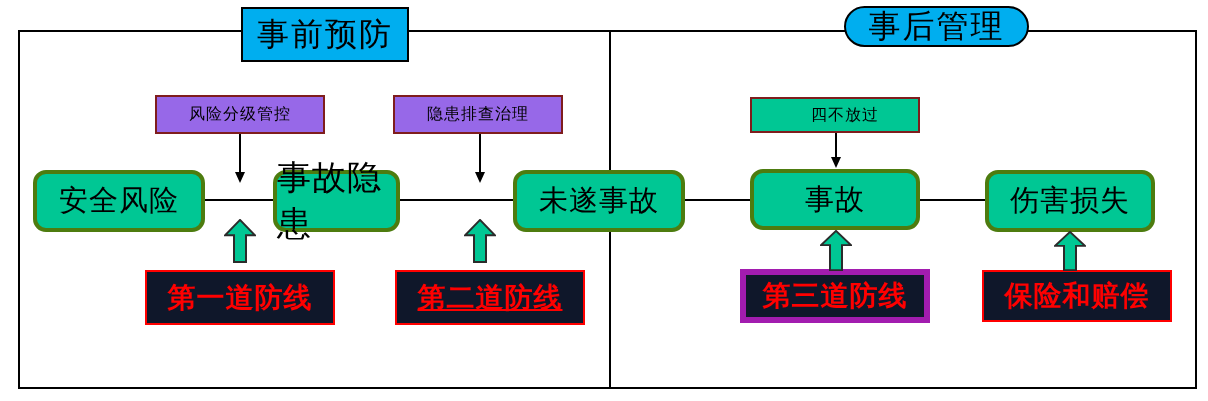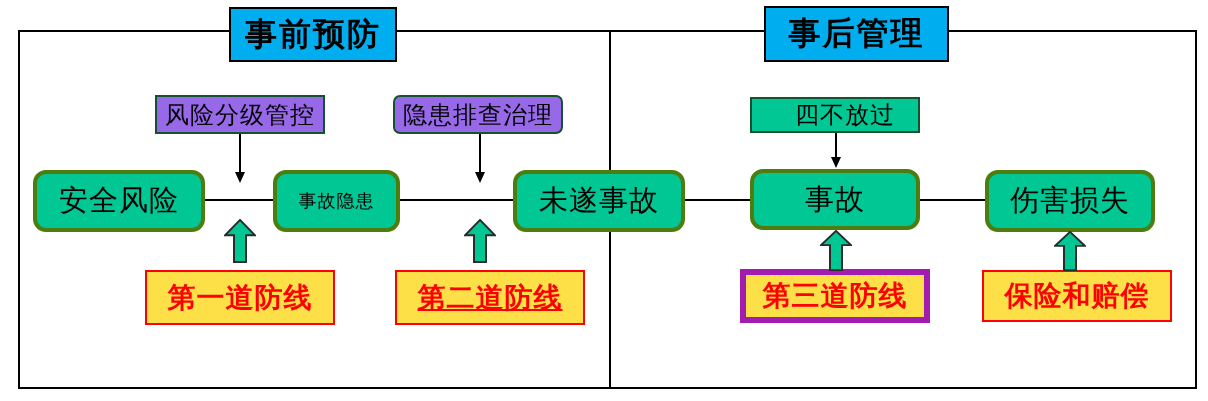--- a/index.html
+++ b/index.html
@@ -13,48 +13,48 @@
   .abs{position:absolute;box-sizing:border-box;}
 
   
   #frame{left:18px;top:30px;width:1179px;height:359px;border:2px solid #000;z-index:0;}
   #divider{left:609px;top:30px;width:2px;height:359px;background:#000;z-index:0;}
 
   
   .hdr{
     background:#00AEEF;border:2px solid #000;
     display:flex;align-items:center;justify-content:center;
-    font-size:32px;font-weight:700;color:#000;z-index:4;letter-spacing:2px;
+    font-size:32px;font-weight:400;color:#000;z-index:4;letter-spacing:2px;margin-left:12px;
   }
   #hdr1{left:229px;top:7px;width:168px;height:55px;}
-  #hdr2{left:764px;top:6px;width:185px;height:56px;}
+  #hdr2{left:832px;top:6px;width:185px;height:41px;border-radius:21px;}
 
   
   .tag{
-    border:2px solid #14532d;display:flex;align-items:center;justify-content:center;
+    border:2px solid #7f1d1d;display:flex;align-items:center;justify-content:center;
     font-family:Liberation Serif, serif;
-    font-size:24px;color:#000;z-index:2;letter-spacing:1px;
+    font-size:16px;color:#000;z-index:2;letter-spacing:1px;
   }
   .tag.purple{background:#9768E8;}
   .tag.green{background:#00C794;padding-left:20px;}
   #tag1{left:155px;top:95px;width:170px;height:39px;}
-  #tag2{left:393px;top:95px;width:170px;height:39px;border-radius:7px;}
+  #tag2{left:393px;top:95px;width:170px;height:39px;}
   #tag3{left:750px;top:97px;width:170px;height:36px;}
 
   
   #hline{left:205px;top:199px;width:780px;height:0;border-top:2px solid #000;z-index:1;}
 
   
   .node{
     background:#00C794;border:4px solid #4d7c0f;border-radius:13px;
     display:flex;align-items:center;justify-content:center;
     font-size:29px;color:#000;z-index:2;letter-spacing:1px;
   }
   #n1{left:33px;top:170px;width:172px;height:62px;}
-  #n2{left:273px;top:170px;width:127px;height:62px;font-size:18px;}
+  #n2{left:273px;top:170px;width:127px;height:62px;font-size:34px;}
   #n3{left:513px;top:170px;width:172px;height:62px;text-align:right;}
   #n4{left:750px;top:169px;width:170px;height:61px;}
   #n5{left:985px;top:170px;width:170px;height:62px;}
 
   
   .tarrow{z-index:1;}
   .tarrow .vline{position:absolute;left:4px;top:0;width:1.5px;background:#000;}
   .tarrow .tri{
     position:absolute;left:0;width:0;height:0;
     border-left:5px solid transparent;border-right:5px solid transparent;
@@ -68,21 +68,21 @@
 
   
   .barrow{z-index:3;}
   #a1{left:224px;top:219px;}
   #a2{left:464px;top:219px;}
   #a3{left:820px;top:230px;}
   #a4{left:1054px;top:231px;}
 
   
   .dline{
-    background:#fde047;display:flex;align-items:center;justify-content:center;
+    background:#0f172a;display:flex;align-items:center;justify-content:center;
     font-size:28px;font-weight:700;color:#FF0000;z-index:2;letter-spacing:1px;
   }
   .dline.red-border{border:2px solid #FF0000;}
   .dline.black-border{border:6px solid #a21caf;}
   #d1{left:145px;top:270px;width:190px;height:55px;}
   #d2{left:395px;top:270px;width:190px;height:55px;text-decoration:underline;}
   #d3{left:740px;top:269px;width:190px;height:54px;}
   #d4{left:982px;top:270px;width:190px;height:52px;}
 </style>
 </head>

